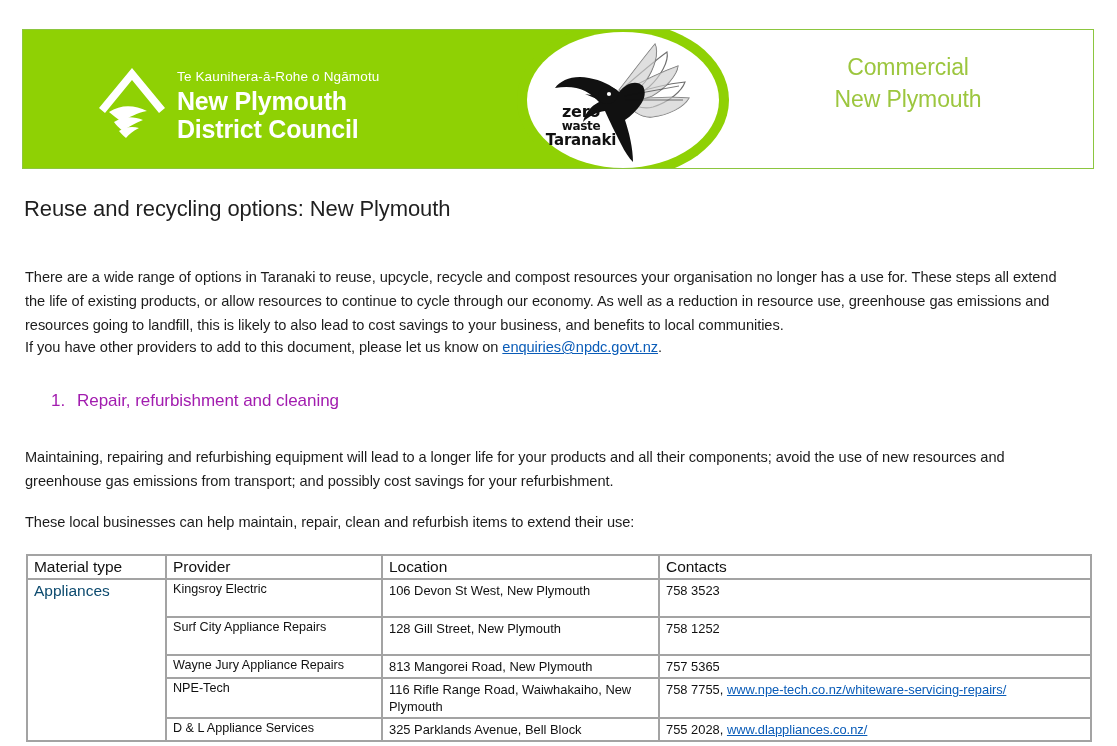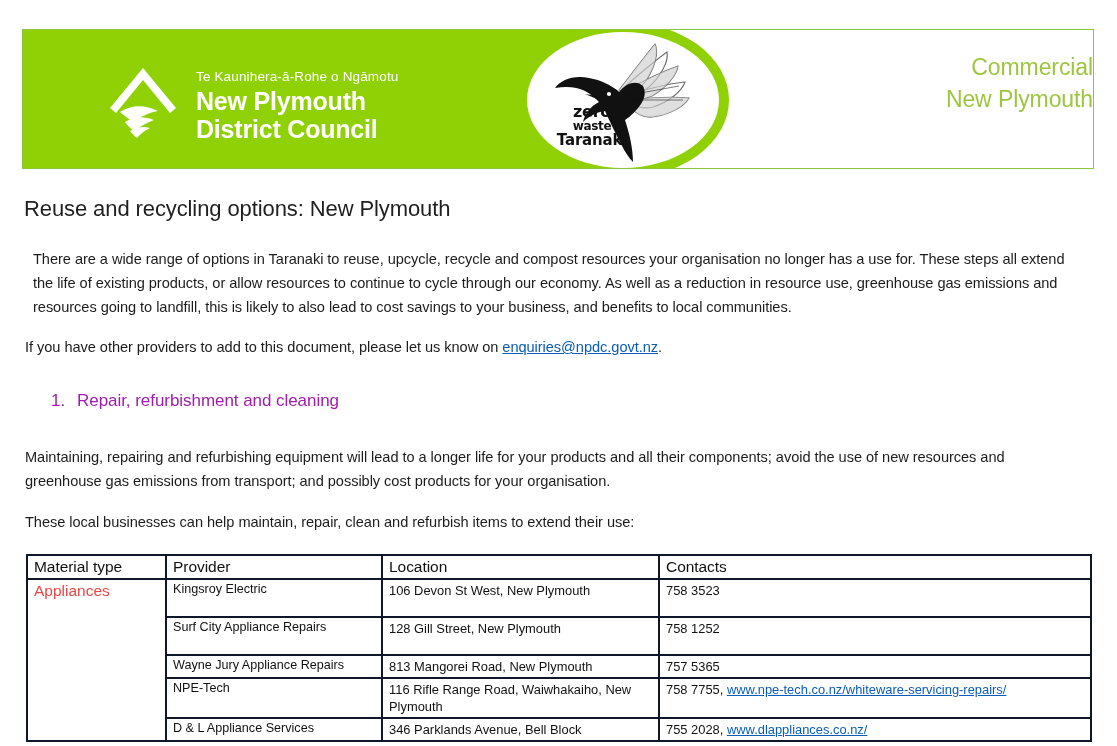--- a/index.html
+++ b/index.html
@@ -49,25 +49,25 @@
     left: 504px;
     top: 2px;
     width: 192px;
     height: 136px;
     border-radius: 50%;
     background: #ffffff;
   }
 
   .npdc-logo {
     position: absolute;
-    left: 83px;
+    left: 72px;
     top: 34px;
     display: flex;
     align-items: center;
-    gap: 16px;
+    gap: 8px;
   }
   .npdc-mark { width: 74px; height: 82px; flex: none; }
   .npdc-words { padding-top: 2px; }
   .npdc-maori {
     font-size: 13.5px;
     color: #ffffff;
     letter-spacing: 0.15px;
     margin-bottom: 3px;
     white-space: nowrap;
   }
@@ -83,39 +83,39 @@
   
   .zw-logo {
     position: absolute;
     left: 510px;
     top: 6px;
     width: 180px;
     height: 128px;
   }
   .zw-words {
     position: absolute;
-    left: 23px;
+    left: 12px;
     top: 68px;
     width: 72px;
     text-align: center;
     color: #111111;
     font-family: "DejaVu Sans", sans-serif;
     font-weight: bold;
     line-height: 1.02;
   }
   .zw-words .zw1 { font-size: 16px; letter-spacing: -0.3px; }
   .zw-words .zw2 { font-size: 12px; letter-spacing: -0.3px; }
   .zw-words .zw3 { font-size: 15px; letter-spacing: -0.2px; }
 
   .banner-title {
     position: absolute;
     left: 700px;
     top: 22px;
     width: 370px;
-    text-align: right;
+    text-align: center;
     color: #9CC63E;
     font-size: 23px;
     line-height: 1.38;
     letter-spacing: -0.1px;
   }
 
   
   .doc-heading {
     position: absolute;
     left: 24px;
@@ -127,21 +127,21 @@
   }
   .para {
     position: absolute;
     left: 25px;
     width: 1045px;
     font-size: 14.6px;
     line-height: 24px;
     color: #1c1c1c;
     letter-spacing: -0.05px;
   }
-  .p1 { top: 247px; margin-left: 8px; }
+  .p1 { top: 265px; }
   .p2 { top: 335px; }
   .p3 { top: 445px; }
   .p4 { top: 510px; }
 
   a.doclink {
     color: #0A5CB8;
     text-decoration: underline;
   }
 
   .section-heading {
@@ -158,36 +158,36 @@
   
   table.reuse-table {
     position: absolute;
     left: 26px;
     top: 554px;
     width: 1064px;
     border-collapse: collapse;
     table-layout: fixed;
   }
   table.reuse-table td, table.reuse-table th {
-    border: 2px solid #0f172a;
+    border: 2px solid #a3a3a3;
     padding: 2px 6px;
     text-align: left;
     vertical-align: top;
     font-weight: normal;
   }
   th.col-head {
     font-size: 15.5px;
     color: #111111;
     height: 24px;
     padding-top: 1px;
     letter-spacing: -0.05px;
   }
   td.material-cell {
     font-size: 15.5px;
-    color: #ef4444;
+    color: #0c4a6e;
     vertical-align: top;
     padding-top: 3px;
     margin-top: 43px;
   }
   td.provider-cell {
     font-size: 12.6px;
     color: #111111;
     vertical-align: bottom;
     padding-bottom: 3px;
   }
@@ -274,21 +274,21 @@
 <div class="para p1">There are a wide range of options in Taranaki to reuse, upcycle, recycle and compost resources your organisation no longer has a use for. These steps all extend the life of existing products, or allow resources to continue to cycle through our economy. As well as a reduction in resource use, greenhouse gas emissions and resources going to landfill, this is likely to also lead to cost savings to your business, and benefits to local communities.</div>
 
 <div class="para p2">
   <span>If you have other providers to add to this document, please let us know on </span><a class="doclink" href="#">enquiries@npdc.govt.nz</a><span>.</span>
 </div>
 
 <div class="section-heading">
   <span class="num">1.</span><span>Repair, refurbishment and cleaning</span>
 </div>
 
-<div class="para p3">Maintaining, repairing and refurbishing equipment will lead to a longer life for your products and all their components; avoid the use of new resources and greenhouse gas emissions from transport; and possibly cost products for your organisation.</div>
+<div class="para p3">Maintaining, repairing and refurbishing equipment will lead to a longer life for your products and all their components; avoid the use of new resources and greenhouse gas emissions from transport; and possibly cost savings for your refurbishment.</div>
 <div class="para p4">These local businesses can help maintain, repair, clean and refurbish items to extend their use:</div>
 
 <table class="reuse-table">
   <colgroup>
     <col style="width:139px">
     <col style="width:216px">
     <col style="width:277px">
     <col style="width:432px">
   </colgroup>
   <thead>
@@ -316,17 +316,17 @@
         <td class="location-cell">813 Mangorei Road, New Plymouth</td>
         <td class="contacts-cell">757 5365</td>
       </tr>
       <tr class="row-tall">
         <td class="provider-cell">NPE-Tech</td>
         <td class="location-cell">116 Rifle Range Road, Waiwhakaiho, New Plymouth</td>
         <td class="contacts-cell">758 7755, <a href="#">www.npe-tech.co.nz/whiteware-servicing-repairs/</a></td>
       </tr>
       <tr class="row-short">
         <td class="provider-cell">D &amp; L Appliance Services</td>
-        <td class="location-cell">346 Parklands Avenue, Bell Block</td>
+        <td class="location-cell">325 Parklands Avenue, Bell Block</td>
         <td class="contacts-cell">755 2028, <a href="#">www.dlappliances.co.nz/</a></td>
       </tr>
     </tbody>
 </table>
 
 </body></html>

